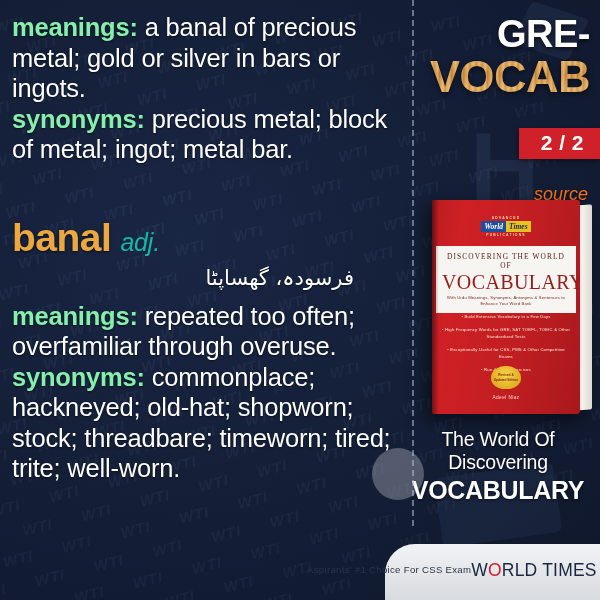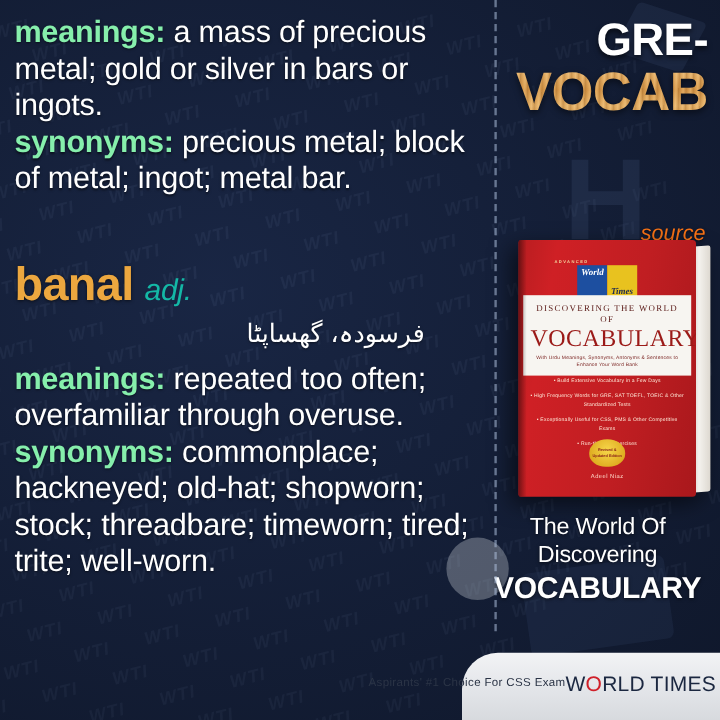--- a/index.html
+++ b/index.html
@@ -204,37 +204,38 @@
   .book-cover::after {
     content: "";
     position: absolute; left: 0; top: 0; bottom: 0; width: 7px;
     background: linear-gradient(90deg, rgba(0,0,0,0.45), rgba(0,0,0,0));
   }
 
   .pub-badge {
     position: absolute;
     left: 50%; transform: translateX(-50%);
     top: 16px;
+    text-align: center;
     width: 88px;
   }
   .pub-top {
     font-size: 3.4px; color: #f2d8a0; letter-spacing: 1.2px; font-weight: 700;
   }
   .pub-mid {
     display: flex; justify-content: center; margin: 1px 0;
   }
   .pub-word {
     background: #1d4fa0; color: #ffffff;
     font-size: 7.5px; font-weight: 700; font-style: italic;
     padding: 1px 3px; font-family: "Liberation Serif", serif;
   }
   .pub-times {
     background: #e8c21f; color: #1d2a52;
     font-size: 7.5px; font-weight: 700; font-style: italic;
-    padding: 17px 3px; font-family: "Liberation Serif", serif;
+    padding: 1px 3px; font-family: "Liberation Serif", serif;
   }
   .pub-bot {
     font-size: 3.4px; color: #f2d8a0; letter-spacing: 1.2px; font-weight: 700;
   }
 
   .white-band {
     position: absolute;
     left: 4px; right: 4px;
     top: 46px;
     background: #f7f5f1;
@@ -437,21 +438,21 @@
   <div class="ghost ghost-b1"></div>
   <div class="ghost ghost-h">H</div>
   <div class="ghost ghost-b2"></div>
   <div class="ghost ghost-circ"></div>
 
   <div class="left-col">
 
     <div class="block">
       <p class="defline">
         <span class="lbl">meanings:</span>
-        <span>a mass of precious metal; gold or silver in bars or ingots.</span>
+        <span>a banal of precious metal; gold or silver in bars or ingots.</span>
       </p>
       <p class="defline">
         <span class="lbl">synonyms:</span>
         <span>precious metal; block of metal; ingot; metal bar.</span>
       </p>
     </div>
 
     <div class="block">
       <div class="headword-row">
         <span class="headword">banal</span>
@@ -472,20 +473,21 @@
 
   <div class="divider"></div>
 
   <div class="right-col">
 
     <div class="brand">
       <div class="brand-gre">GRE-</div>
       <div class="brand-vocab">VOCAB</div>
     </div>
 
+    <div class="page-badge">2 / 2</div>
     <div class="source-lbl">source</div>
 
     <div class="book-wrap">
       <div class="book-pages"></div>
       <div class="book-cover">
 
         <div class="pub-badge">
           <div class="pub-top">ADVANCED</div>
           <div class="pub-mid">
             <span class="pub-word">World</span>

